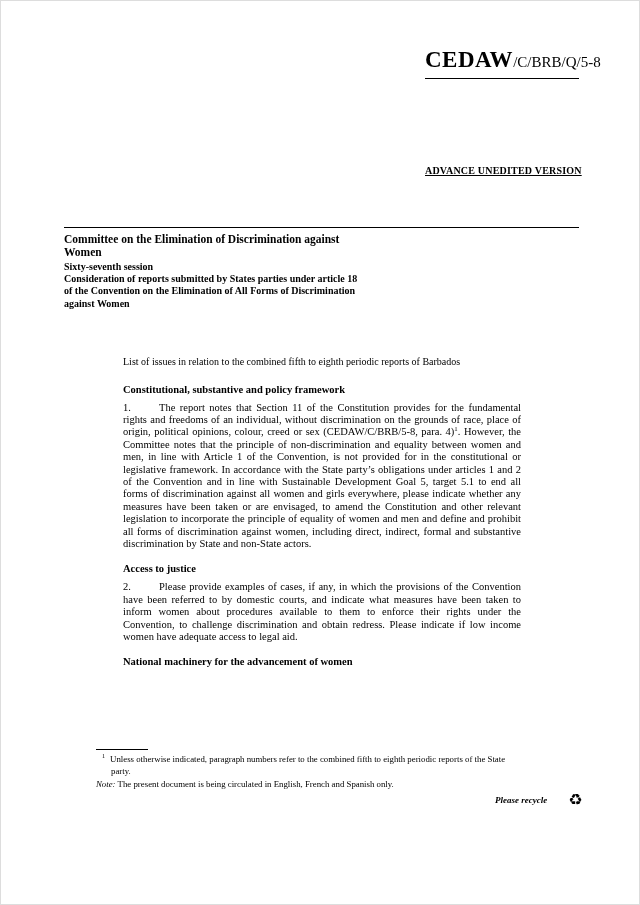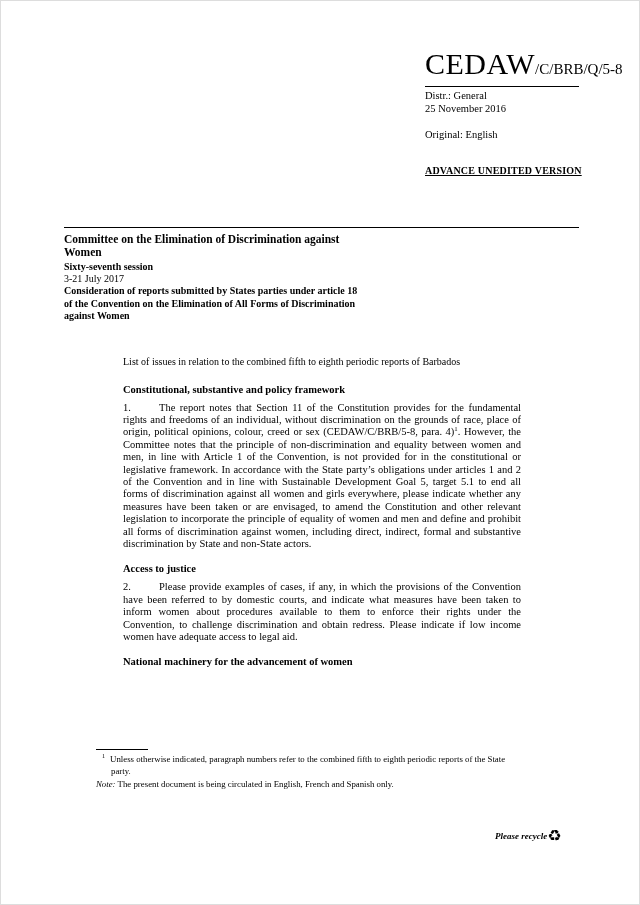--- a/index.html
+++ b/index.html
@@ -19,21 +19,21 @@
   
   .symbol-block {
     position: absolute;
     left: 424px;
     top: 46px;
     width: 154px;
     border-bottom: 1px solid #000;
     padding-bottom: 5px;
     white-space: nowrap;
   }
-  .symbol-main { font-size: 30px; font-weight: normal; letter-spacing: 0.5px; }
+  .symbol-main { font-size: 23px; font-weight: bold; letter-spacing: 0.5px; }
   .symbol-suffix { font-size: 15px; font-weight: normal; }
 
   .distr-block {
     position: absolute;
     left: 424px;
     top: 88px;
     font-size: 10.5px;
     line-height: 13px;
   }
   .original-line { margin-top: 13px; }
@@ -112,49 +112,42 @@
   .fn-note { margin-top: 2px; }
   .fn-note-label { font-style: italic; }
 
   
   .recycle-box {
     position: absolute;
     left: 494px;
     top: 791px;
     display: flex;
     align-items: center;
-    gap: 0;
-    margin-top: 36px;
+    gap: 21px;
   }
   .recycle-text { font-size: 9px; font-style: italic; font-weight: bold; }
   .recycle-icon { font-size: 16px; line-height: 1; font-family: "DejaVu Sans", sans-serif; }
 </style>
 </head>
 <body>
 
 <div class="page">
 
   <div class="symbol-block">
     <span class="symbol-main">CEDAW</span><span class="symbol-suffix">/C/BRB/Q/5-8</span>
   </div>
 
-  <div class="distr-block">
-    <div>Distr.: General</div>
-    <div>25 November 2016</div>
-    <div class="original-line">Original: English</div>
-  </div>
 
   <div class="advance-label">ADVANCE UNEDITED VERSION</div>
 
   <div class="main-rule"></div>
 
   <div class="committee-block">
     <div class="committee-name">Committee on the Elimination of Discrimination against Women</div>
     <div class="session-title">Sixty-seventh session</div>
-    <div>3-21 July 2017</div>
     <div class="agenda-title">Consideration of reports submitted by States parties under article 18 of the Convention on the Elimination of All Forms of Discrimination against Women</div>
   </div>
 
   <div class="main-content">
     <h1 class="doc-title">List of issues in relation to the combined fifth to eighth periodic reports of Barbados</h1>
 
     <h4 class="sec-heading">Constitutional, substantive and policy framework</h4>
     <p class="para">
       <span class="pnum">1.</span><span>The report notes that Section 11 of the Constitution provides for the fundamental rights and freedoms of an individual, without discrimination on the grounds of race, place of origin, political opinions, colour, creed or sex (CEDAW/C/BRB/5-8, para. 4)</span><sup class="fn-ref">1</sup><span>. However, the Committee notes that the principle of non-discrimination and equality between women and men, in line with Article 1 of the Convention, is not provided for in the constitutional or legislative framework. In accordance with the State party’s obligations under articles 1 and 2 of the Convention and in line with Sustainable Development Goal 5, target 5.1 to end all forms of discrimination against all women and girls everywhere, please indicate whether any measures have been taken or are envisaged, to amend the Constitution and other relevant legislation to incorporate the principle of equality of women and men and define and prohibit all forms of discrimination against women, including direct, indirect, formal and substantive discrimination by State and non-State actors.</span>
     </p>

